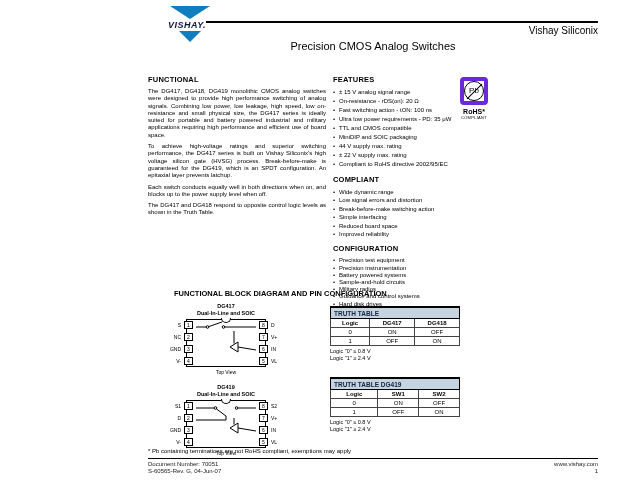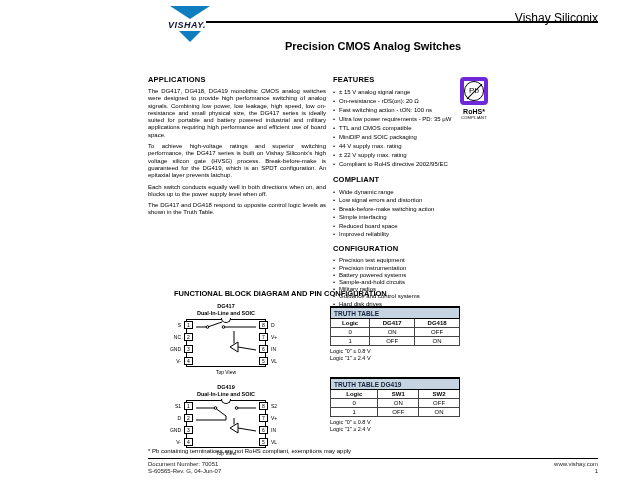--- a/index.html
+++ b/index.html
@@ -6,22 +6,22 @@
   html,body { width:640px; height:480px; background:#fff; font-family:"Liberation Sans", sans-serif; color:#000; }
   .page { position:relative; width:640px; height:480px; background:#fff; overflow:hidden; }
 
   
   .logo { position:absolute; left:168px; top:6px; width:44px; }
   .logo-tri-top { width:0; height:0; margin:0 auto; border-left:20px solid transparent; border-right:20px solid transparent; border-top:13px solid #0f7dbe; }
   .logo-text { font-size:9px; font-weight:bold; font-style:italic; letter-spacing:0.5px; color:#10143c; margin-top:1px; }
   .logo-tri-bottom { width:0; height:0; margin:1px auto 0; border-left:11px solid transparent; border-right:11px solid transparent; border-top:11px solid #0f7dbe; }
   .part-numbers { position:absolute; top:7px; right:42px; font-size:11px; font-weight:bold; }
   .hdr-rule { position:absolute; left:206px; top:21px; width:392px; height:2px; background:#000; }
-  .company { position:absolute; top:11px; right:42px; font-size:12px; }
-  .doc-title { position:absolute; left:148px; top:40px; width:450px; text-align:center; font-size:11px; font-weight:bold; }
+  .company { position:absolute; top:25px; right:42px; font-size:10px; }
+  .doc-title { position:absolute; left:148px; top:40px; width:450px; text-align:center; font-size:11px; font-weight:normal; }
 
   
   .col-left { position:absolute; left:148px; top:75px; width:178px; }
   .col-right { position:absolute; left:333px; top:75px; width:125px; }
   .sec-heading { font-size:7.5px; font-weight:bold; letter-spacing:0.2px; margin-bottom:4px; }
   .col-left p { font-size:6px; line-height:7.3px; text-align:justify; margin-bottom:4px; }
   ul.bullets { list-style:none; }
   ul.bullets li { font-size:6px; padding-left:6px; position:relative; }
   ul.bullets li::before { content:"•"; position:absolute; left:0; top:0; }
   ul.features li { line-height:9px; }
@@ -79,21 +79,21 @@
   <div class="logo">
     <div class="logo-tri-top"></div>
     <div class="logo-text">VISHAY.</div>
     <div class="logo-tri-bottom"></div>
   </div>
   <div class="hdr-rule"></div>
   <div class="company">Vishay Siliconix</div>
   <div class="doc-title">Precision CMOS Analog Switches</div>
 
   <div class="col-left">
-    <div class="sec-heading">APPLICATIONS</div>
+    <div class="sec-heading">FUNCTIONAL</div>
     <div>
 
     <p>The DG417, DG418, DG419 monolithic CMOS analog switches were designed to provide high performance switching of analog signals. Combining low power, low leakage, high speed, low on-resistance and small physical size, the DG417 series is ideally suited for portable and battery powered industrial and military applications requiring high performance and efficient use of board space.</p>
         <p>To achieve high-voltage ratings and superior switching performance, the DG417 series is built on Vishay Siliconix's high voltage silicon gate (HVSG) process. Break-before-make is guaranteed for the DG419, which is an SPDT configuration. An epitaxial layer prevents latchup.</p>
         <p>Each switch conducts equally well in both directions when on, and blocks up to the power supply level when off.</p>
         <p>The DG417 and DG418 respond to opposite control logic levels as shown in the Truth Table.</p>
       </div>
   </div>
 
   <div class="col-right">

